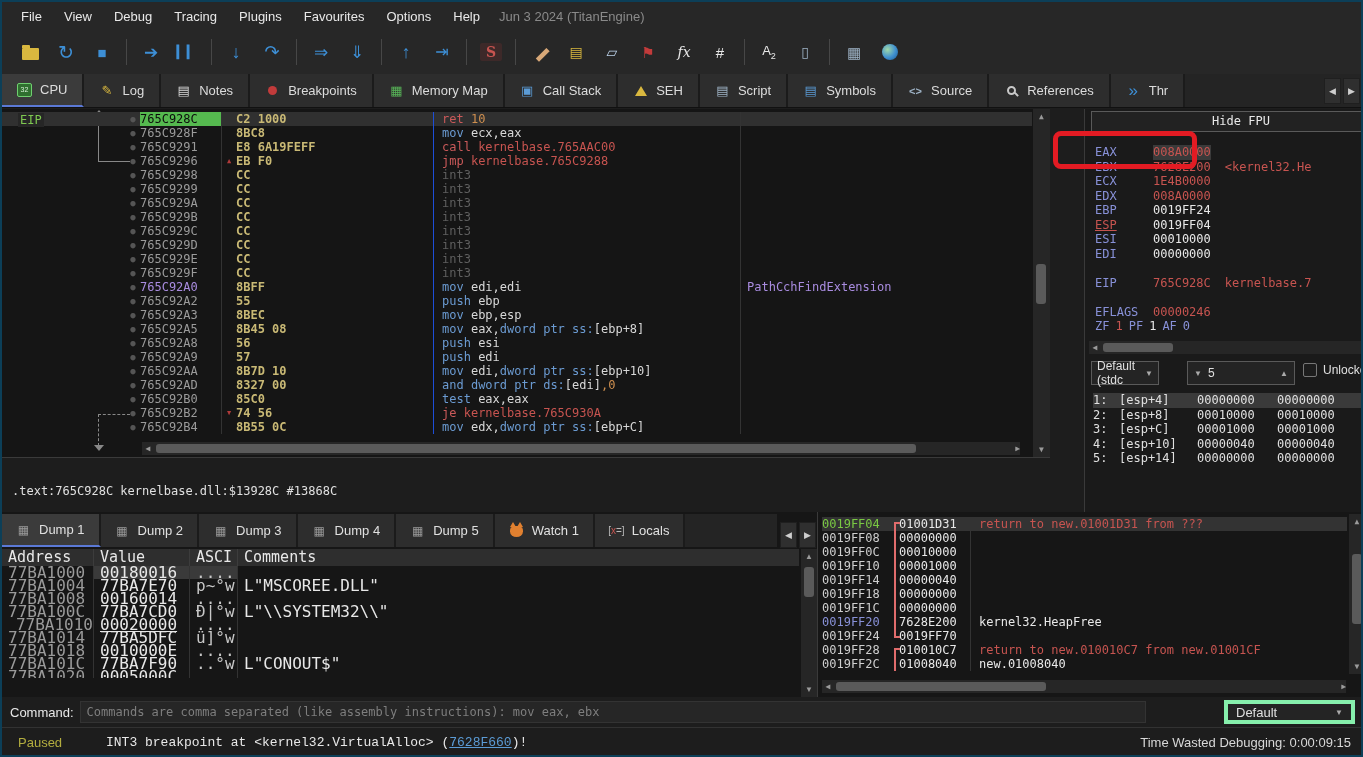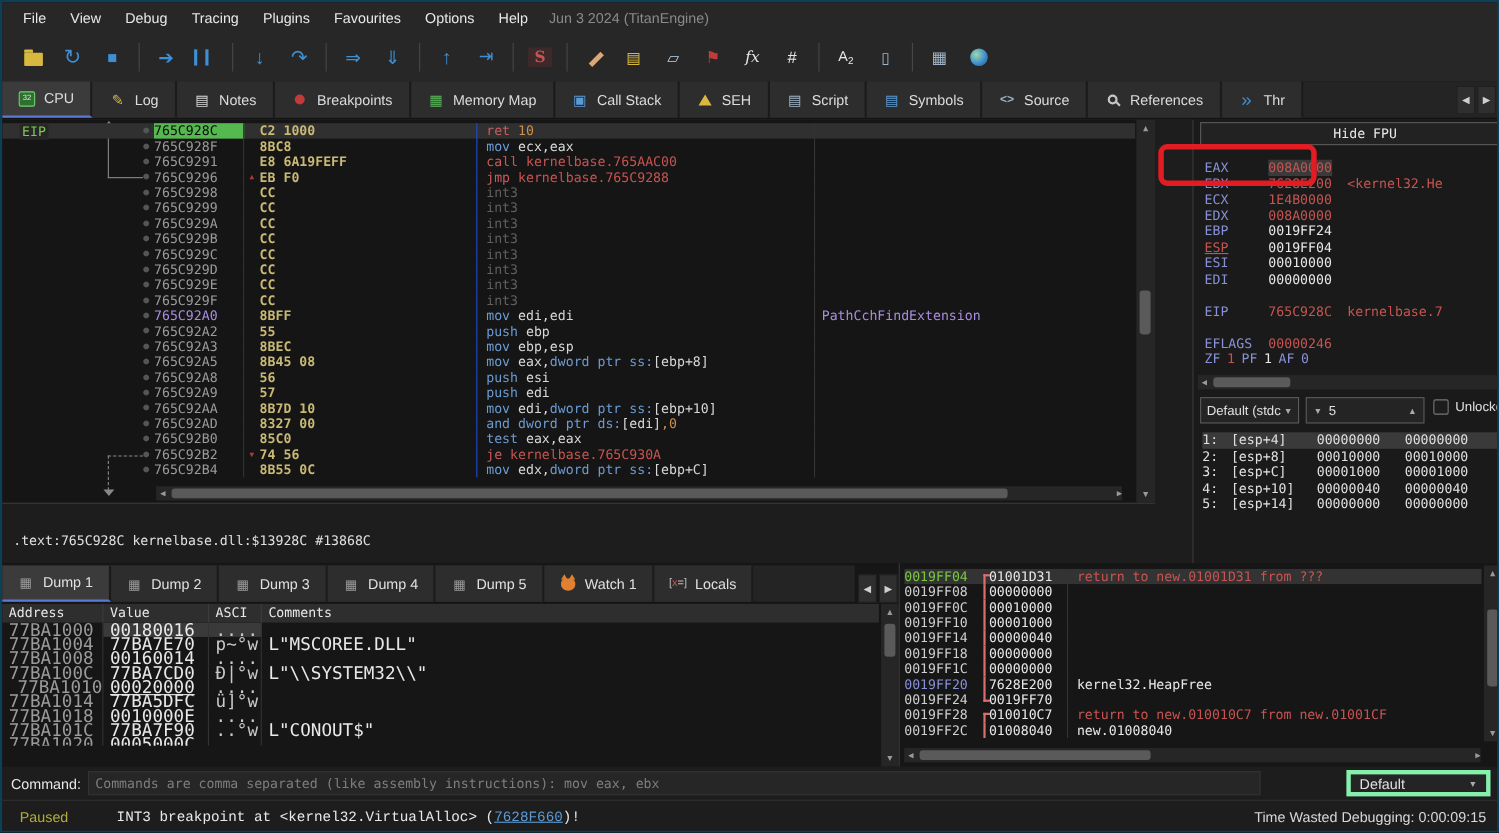--- a/index.html
+++ b/index.html
@@ -73,36 +73,36 @@
   .regrows{position:absolute;left:10px;top:36px;right:18px;line-height:14.5px;white-space:nowrap;overflow:hidden;}
   .rrow{height:14.5px;display:flex;}
   .rsp{height:14.5px;}
   .rlab{width:58px;color:#8891d8;flex:none;}
   .rlab.esp{color:#c75450;text-decoration:underline;}
   .rval.red{color:#c75450;} .rval.white{color:#e8e8e8;}
   .rval.rsel{background:#3a3a3a;}
   .rcom{margin-left:14px;} .rcom.red{color:#c75450;}
   .flagline span{margin-right:6px;}
   .fl-red{color:#c75450;} .fl-w{color:#e8e8e8;} .fl-p{color:#8891d8;}
-  .regcombo{position:absolute;left:6px;top:252px;width:90px;height:24px;border:1px solid #5a5a5a;background:#242424;font-family:"Liberation Sans",sans-serif;font-size:12px;display:flex;align-items:center;padding:0 5px;color:#e0e0e0;}
+  .regcombo{position:absolute;left:6px;top:252px;width:68px;height:24px;border:1px solid #5a5a5a;background:#242424;font-family:"Liberation Sans",sans-serif;font-size:12px;display:flex;align-items:center;padding:0 5px;color:#e0e0e0;}
   .regspin{position:absolute;left:102px;top:252px;width:108px;height:24px;border:1px solid #5a5a5a;background:#242424;display:flex;align-items:center;color:#e0e0e0;font-family:"Liberation Sans",sans-serif;font-size:12px;}
   .caret{margin-left:auto;font-size:8px;color:#aaa;}
   .chkrow{position:absolute;left:218px;top:254px;display:flex;align-items:center;gap:6px;font-family:"Liberation Sans",sans-serif;font-size:12px;}
   .chkbox{width:14px;height:14px;border:1px solid #777;background:#1d1d1d;border-radius:2px;}
   .argrows{position:absolute;left:8px;top:284px;right:18px;line-height:14.5px;white-space:nowrap;}
   .arow{display:flex;height:14.5px;color:#e0e0e0;}
   .arow.asel{background:#3a3a3a;}
   .an{width:26px;flex:none;} .aexpr{width:78px;flex:none;} .av{width:80px;flex:none;}
   
   .dumppanel{position:absolute;left:0;top:510px;width:815px;height:185px;background:#161616;}
   .dumptabs{position:absolute;left:0;top:2px;right:40px;height:33px;display:flex;background:#242424;}
   .dumptab{display:flex;align-items:center;gap:8px;padding:0 14px;background:#2d2d2d;border-right:2px solid #1b1b1b;white-space:nowrap;}
   .dumptab.active{background:#3b3b3b;border-bottom:2px solid #5b79d6;}
   .dump-scroll{position:absolute;right:0px;top:6px;display:flex;}
-  .dumphead{position:absolute;left:0;top:37px;right:18px;height:17px;background:#2e2e2e;display:flex;font-family:"DejaVu Sans Mono",monospace;font-size:12px;line-height:17px;color:#e8e8e8;}
+  .dumphead{position:absolute;left:0;top:37px;right:18px;height:17px;background:#2e2e2e;display:flex;font-family:"DejaVu Sans Mono",monospace;font-size:15px;line-height:17px;color:#e8e8e8;}
   .dh{padding-left:6px;border-right:1px solid #3c3c3c;flex:none;}
   .dumprows{position:absolute;left:0;top:54px;right:18px;font-family:"DejaVu Sans Mono",monospace;font-size:16px;line-height:13px;overflow:hidden;height:118px;}
   .durow{display:flex;height:13px;white-space:nowrap;}
   .durow.partial{height:8px;overflow:hidden;}
   .du-addr{color:#9a9a9a;} .du-val{color:#e8e8e8;} .du-asc{color:#c8c8c8;} .du-com{color:#e8e8e8;padding-left:6px;}
   .du-val.sel,.du-asc.sel{background:#3a3a3a;}
   .dcell{padding-left:6px;border-right:1px solid #333;flex:none;}
   
   .stackpanel{position:absolute;left:815px;top:510px;width:548px;height:185px;background:#161616;border-left:1px solid #3a3a3a;font-family:"DejaVu Sans Mono",monospace;font-size:12px;}
   .strows{position:absolute;left:4px;top:5px;right:18px;overflow:hidden;}

